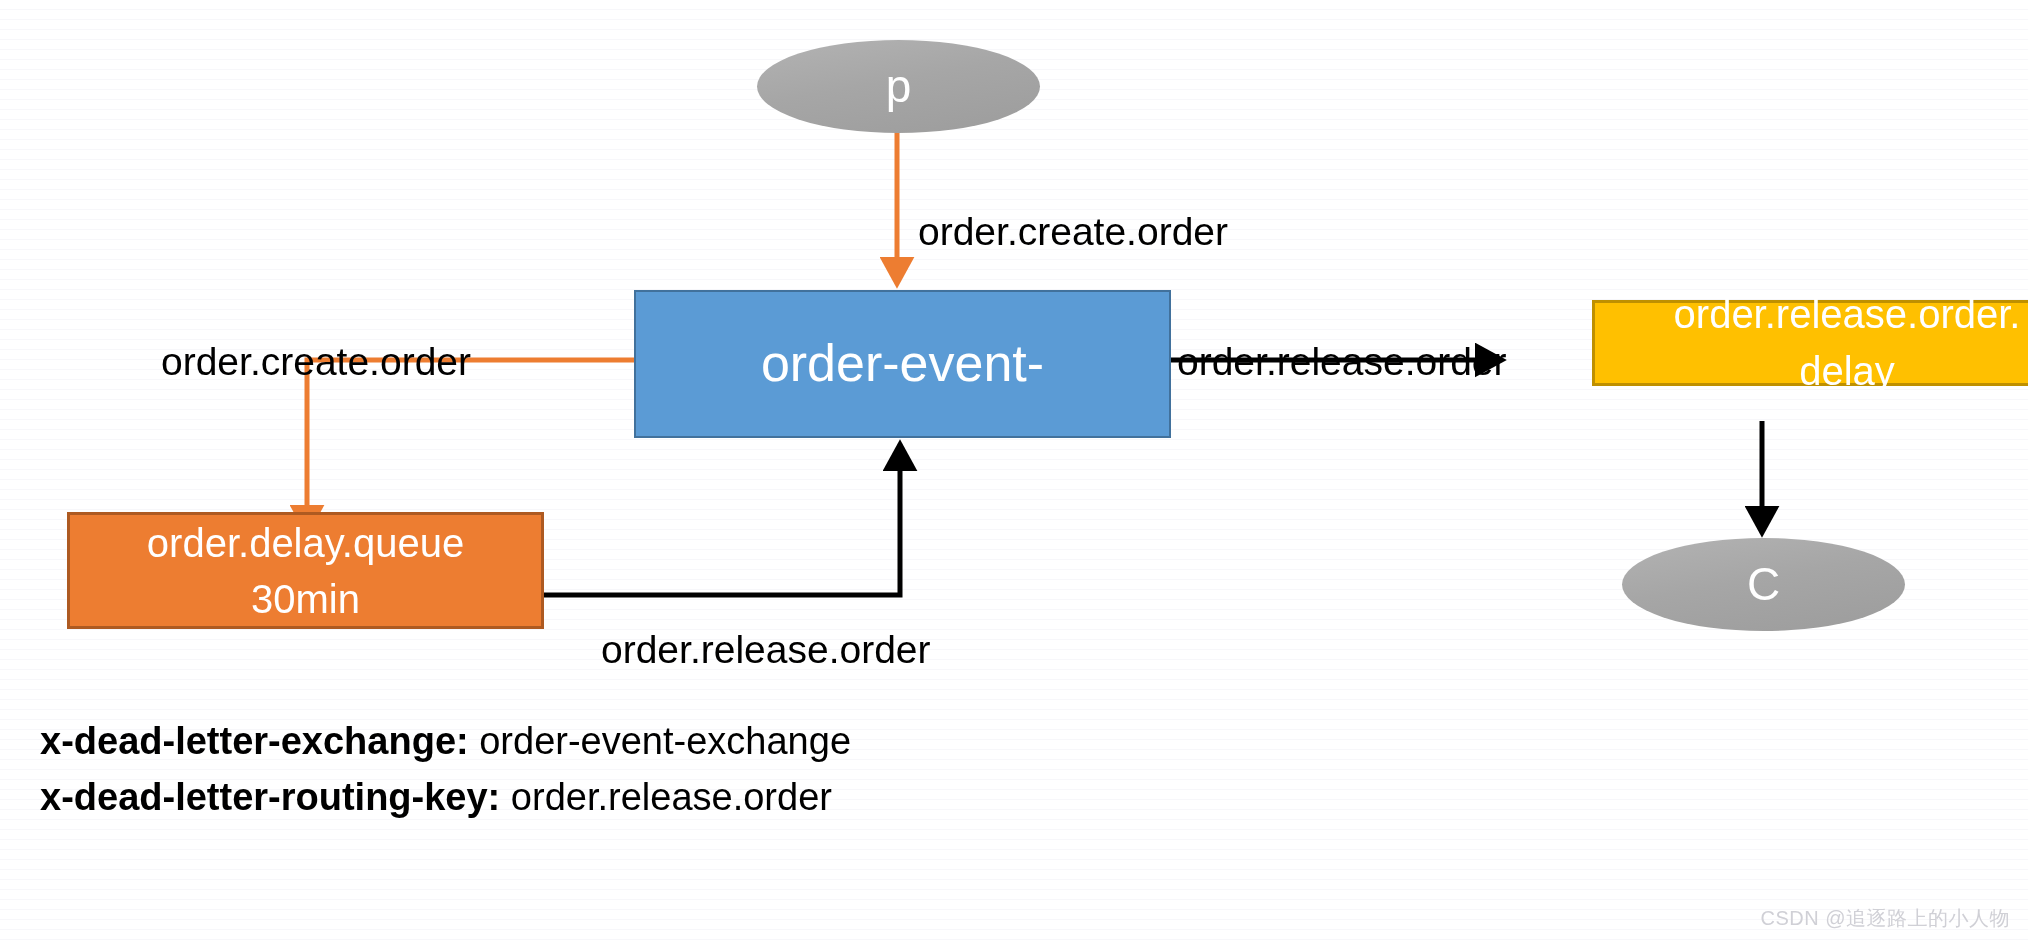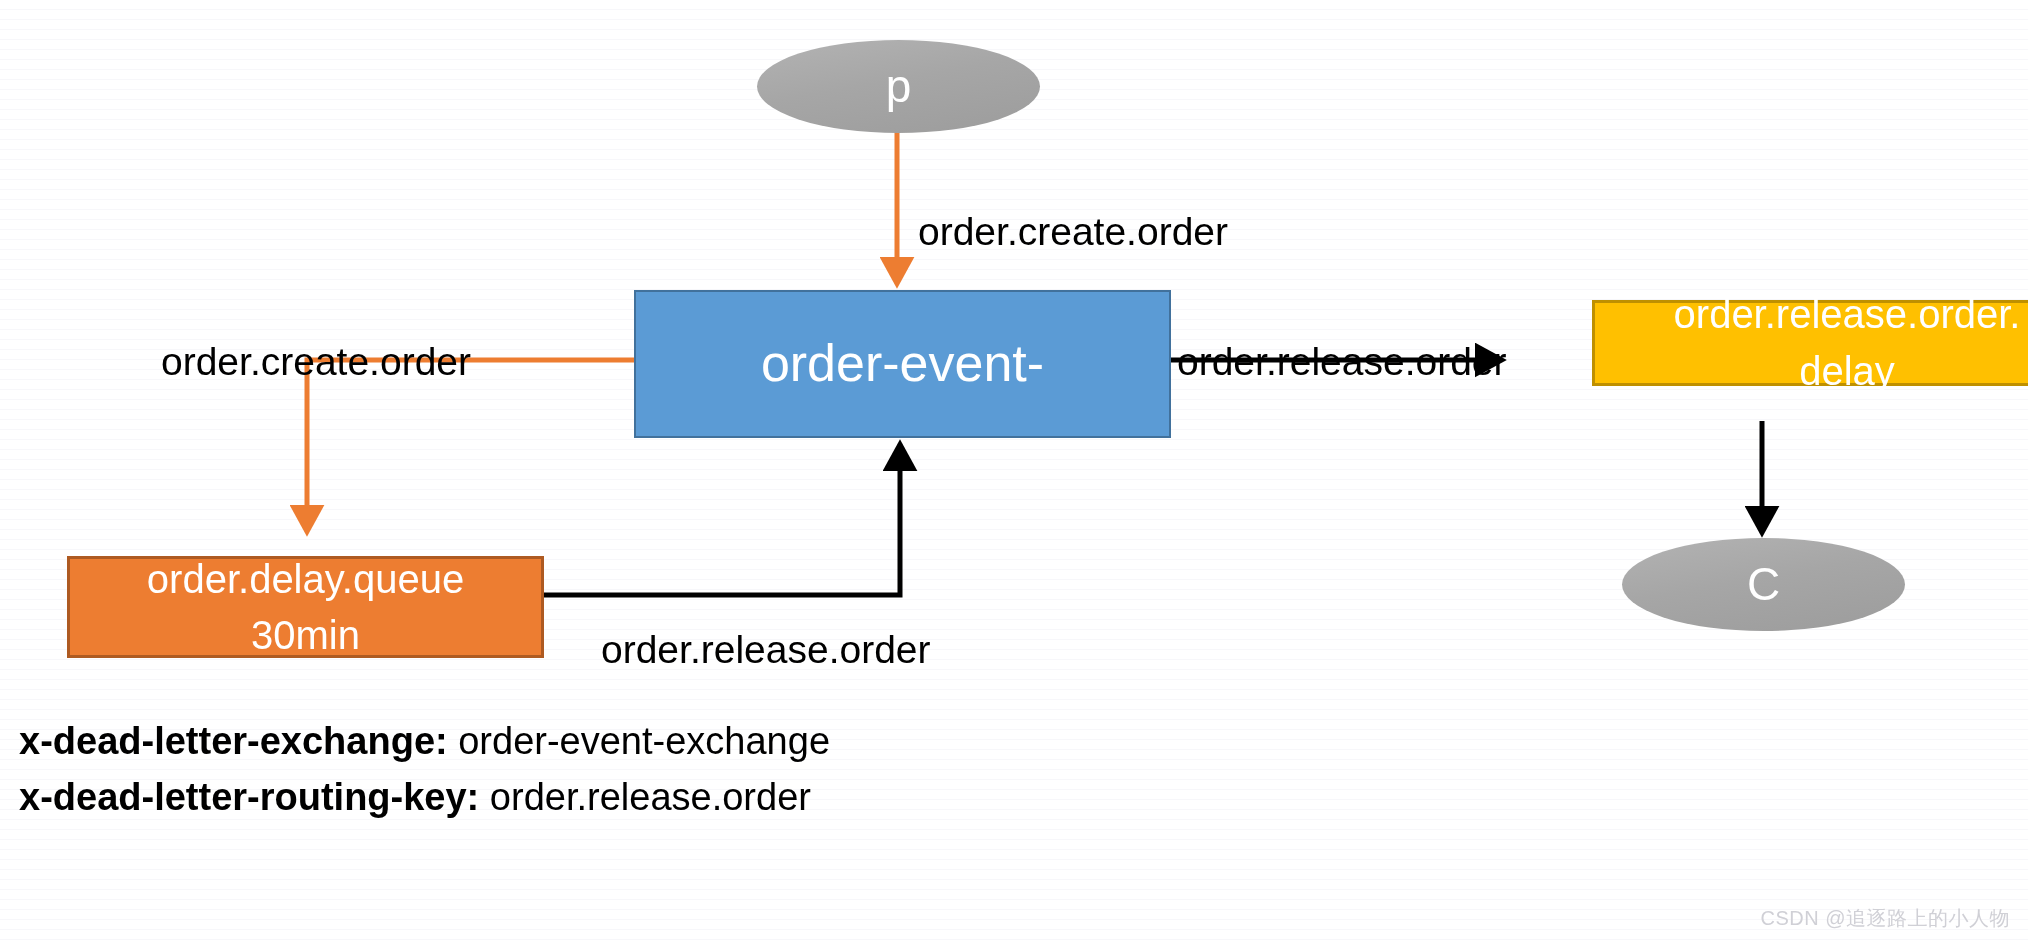--- a/index.html
+++ b/index.html
@@ -65,23 +65,23 @@
     top: 290px;
     width: 537px;
     height: 148px;
     background: #5b9bd5;
     border: 2px solid #41719c;
     font-size: 52px;
     line-height: 1.46;
   }
   #node-delay-queue {
     left: 67px;
-    top: 556px;
+    top: 512px;
     width: 477px;
-    height: 102px;
+    height: 117px;
     background: #ed7d31;
     border: 3px solid #ae5a21;
     font-size: 40px;
     line-height: 1.4;
   }
   #node-release-queue {
     left: 1592px;
     top: 300px;
     width: 510px;
     height: 86px;
@@ -98,21 +98,21 @@
     line-height: 1;
     margin-top: 12px;
   }
   #label-create-top   { left: 918px; top: 200px; }
   #label-create-left  { left: 161px; top: 330px; }
   #label-release-right{ left: 1177px; top: 330px; }
   #label-release-bottom{ left: 601px; top: 618px; }
 
   #config-block {
     position: absolute;
-    left: 19px;
+    left: 40px;
     top: 718px;
     font-size: 38px;
     color: #000000;
     line-height: 1.25;
   }
   #config-block .cfg-line {
     white-space: nowrap;
     margin: 0 0 8px 0;
   }
   #config-block .cfg-key {

